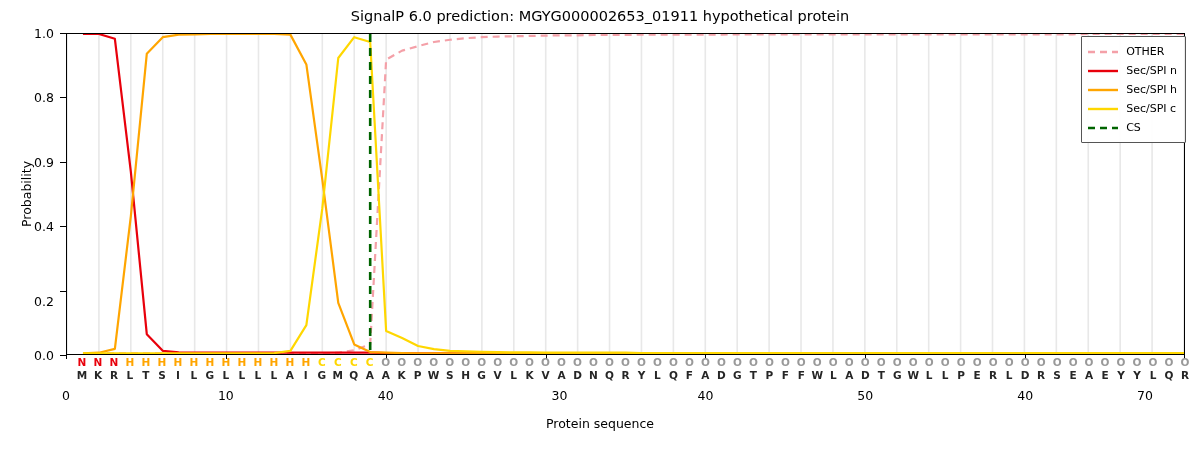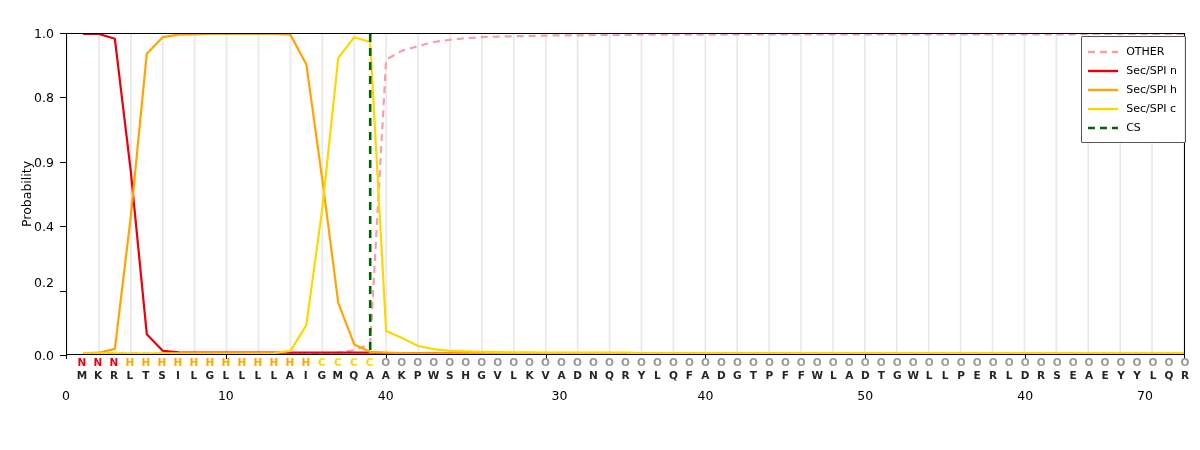--- a/index.html
+++ b/index.html
@@ -73,28 +73,29 @@
   .legend-row{display:flex;align-items:center;height:19px;}
   .legend-swatch{width:30px;height:12px;position:relative;margin-right:8px;flex:0 0 30px;}
   .legend-text{font-size:11px;color:#000;white-space:nowrap;}
   svg{display:block;}
 </style>
 </head>
 <body>
 
 <div id="root">
 
+  <div class="chart-title">SignalP 6.0 prediction: MGYG000002653_01911 hypothetical protein</div>
 
   <div class="ylabel-holder">
     <span>Probability</span>
   </div>
 
   <div class="ylabels" id="ylabels">
       <div style="top: 322px;">0.0</div>
-      <div style="top: 249px;">0.2</div>
+      <div style="top: 268px;">0.2</div>
       <div style="top: 193.2px;">0.4</div>
       <div style="top: 128.8px;">0.9</div>
       <div style="top: 64.4px;">0.8</div>
       <div style="top: 0px;">1.0</div>
     </div>
   <div class="ytickmarks" id="ytickmarks">
       <div style="top: 322px;"></div>
       <div style="top: 257.6px;"></div>
       <div style="top: 193.2px;"></div>
       <div style="top: 128.8px;"></div>
@@ -163,20 +164,21 @@
   <div class="xlabels" id="xlabels">
       <div style="left: 0px;">0</div>
       <div style="left: 159.857px;">10</div>
       <div style="left: 319.714px;">40</div>
       <div style="left: 479.571px; margin-left: 14px;">30</div>
       <div style="left: 639.429px;">40</div>
       <div style="left: 799.286px;">50</div>
       <div style="left: 959.143px;">40</div>
       <div style="left: 1079px;">70</div>
     </div>
+  <div class="xlabel">Protein sequence</div>
 
   <div class="seq-row" id="region-row">
       <span style="left: 15.9857px; color: rgb(232, 0, 11);">N</span>
       <span style="left: 31.9714px; color: rgb(232, 0, 11);">N</span>
       <span style="left: 47.9571px; color: rgb(232, 0, 11);">N</span>
       <span style="left: 63.9429px; color: rgb(255, 165, 0);">H</span>
       <span style="left: 79.9286px; color: rgb(255, 165, 0);">H</span>
       <span style="left: 95.9143px; color: rgb(255, 165, 0);">H</span>
       <span style="left: 111.9px; color: rgb(255, 165, 0);">H</span>
       <span style="left: 127.886px; color: rgb(255, 165, 0);">H</span>

